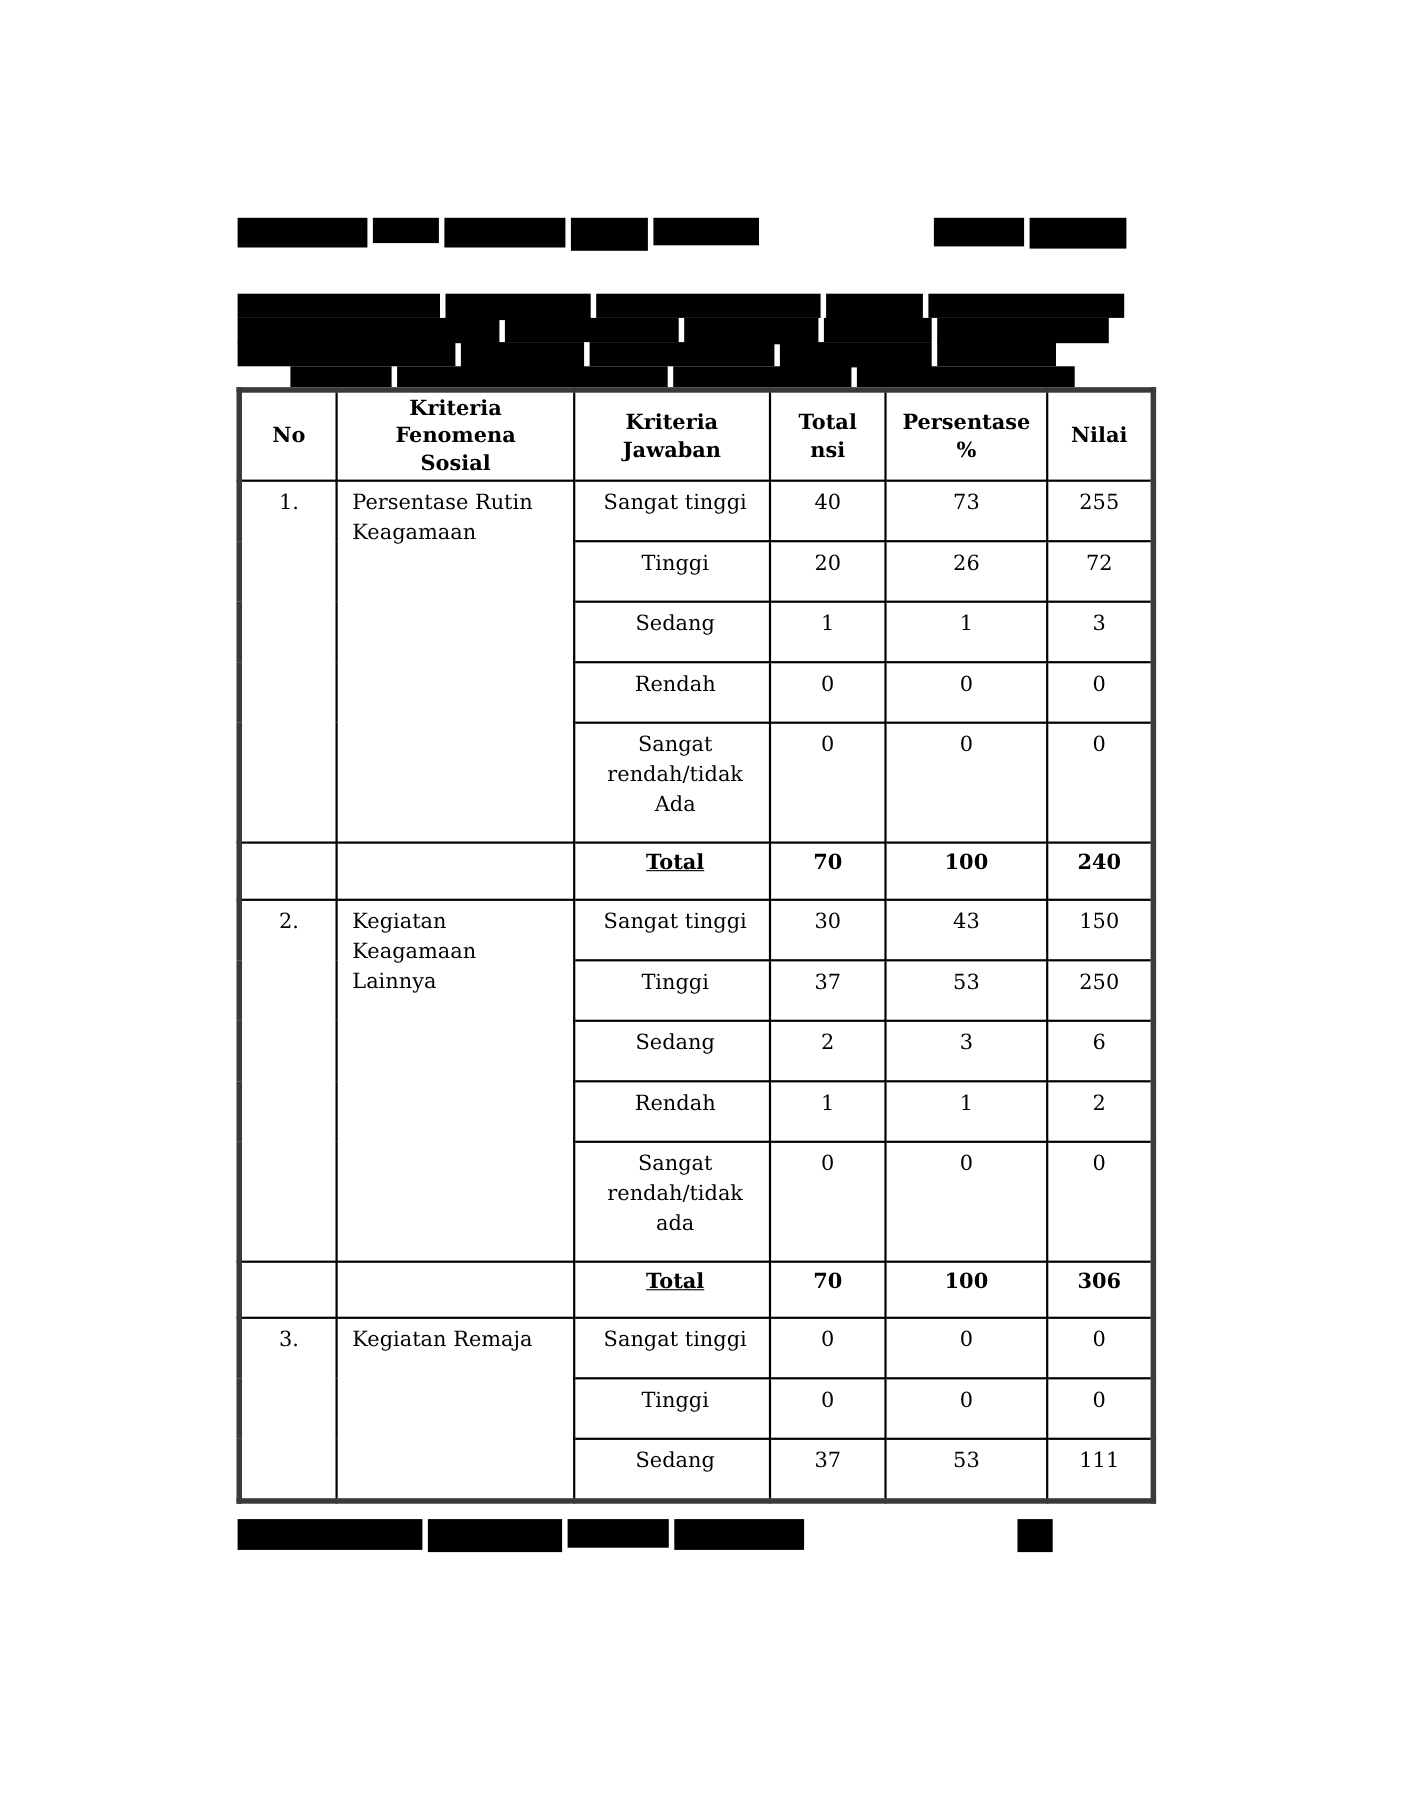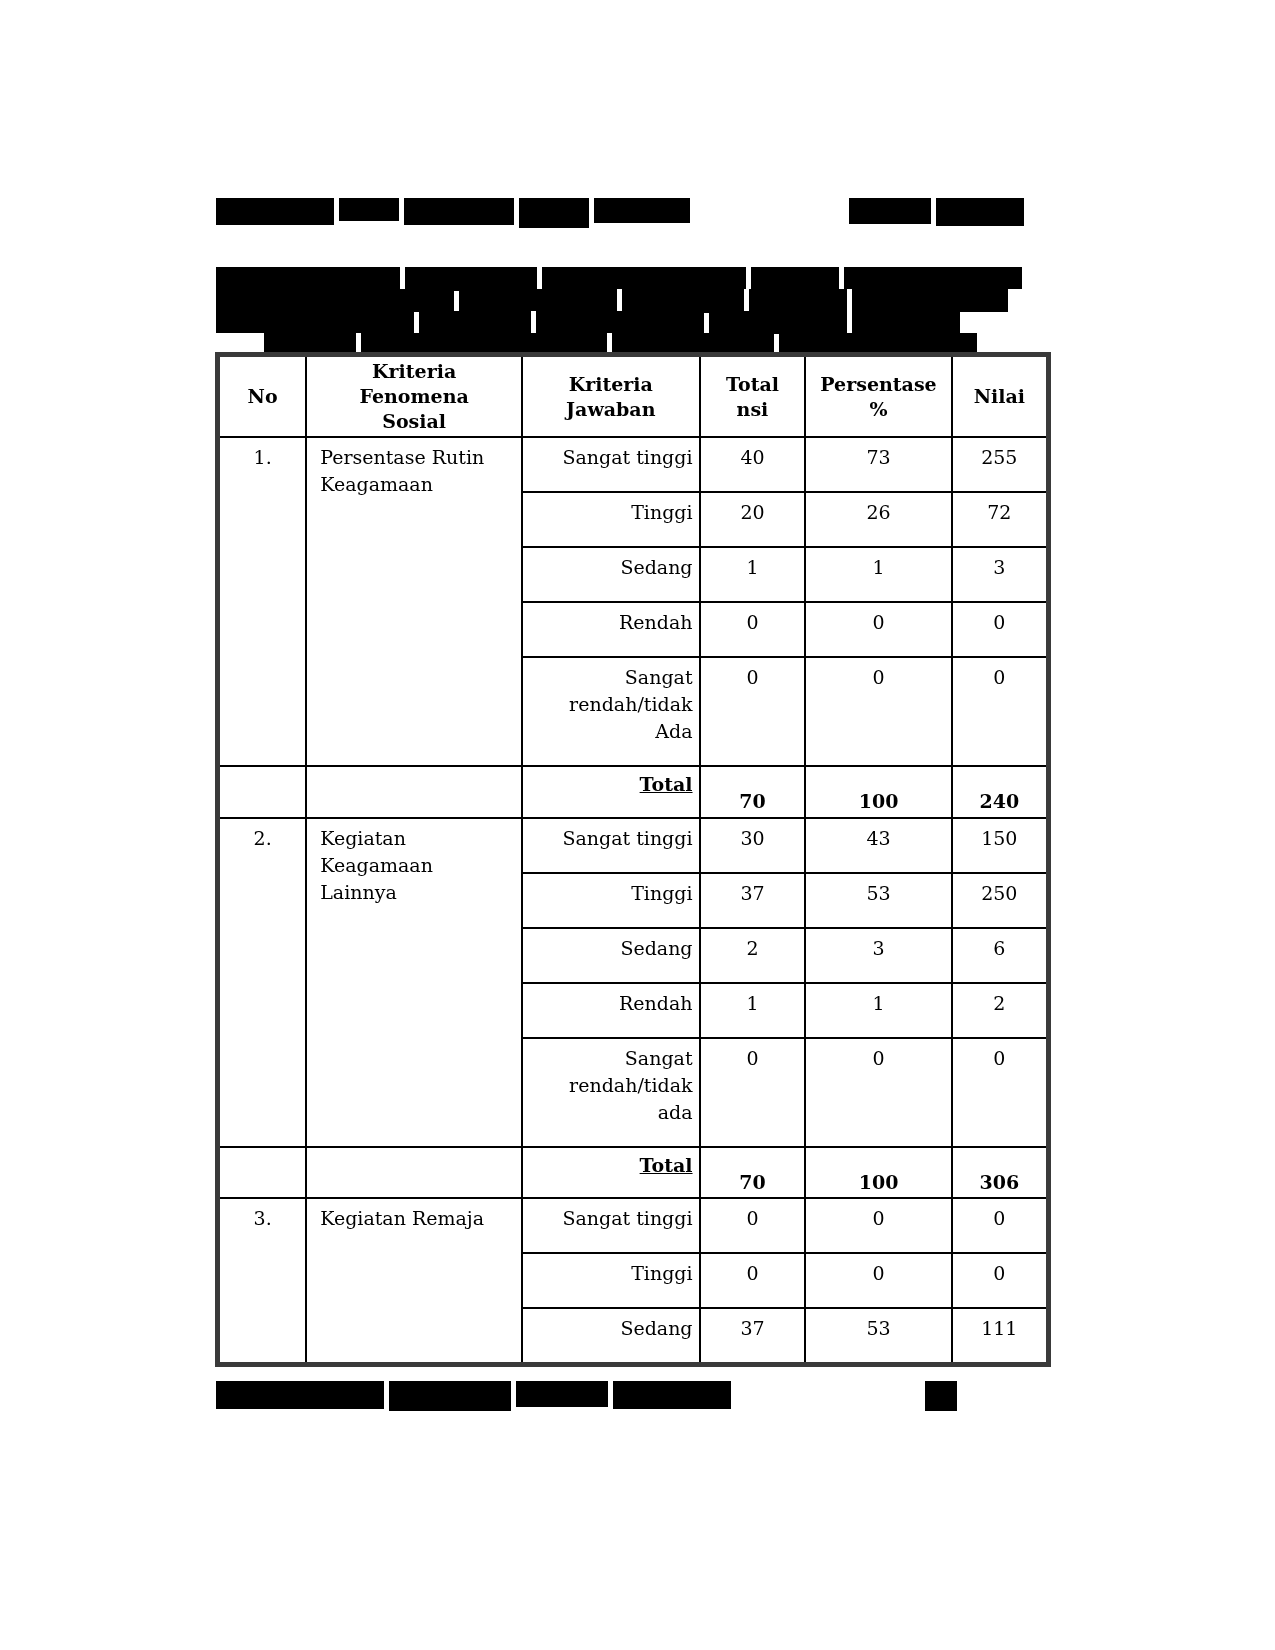--- a/index.html
+++ b/index.html
@@ -32,25 +32,25 @@
     font-size:19px;font-weight:bold;
     text-align:center;vertical-align:middle;
     line-height:25px;padding:2px 2px;
     white-space:pre-line;
   }
   table.data td{
     font-size:19px;vertical-align:top;line-height:27px;
   }
   td.no{text-align:center;padding-top:6px;}
   td.krit{text-align:left;padding:6px 6px 2px 13px;white-space:pre-line;}
-  td.jaw{text-align:right;padding:6px 6px 20px 12px;white-space:pre-line;}
+  td.jaw{text-align:center;padding:6px 6px 20px 12px;white-space:pre-line;}
   td.num{text-align:center;padding-top:6px;}
   tr.trow td{font-weight:bold;line-height:24px;}
   tr.trow td.jaw{padding-top:5px;text-decoration:underline;}
-  tr.trow td.num{padding-top:22px;margin-top:20px;}
+  tr.trow td.num{padding-top:5px;margin-top:20px;}
 </style>
 </head>
 <body>
 
 <div class="page">
 
   <div class="redact" style="left:216px;top:198px;">
     <span style="width:118px;height:27px"></span>
     <span style="width:60px;height:23px"></span>
     <span style="width:110px;height:27px"></span>

